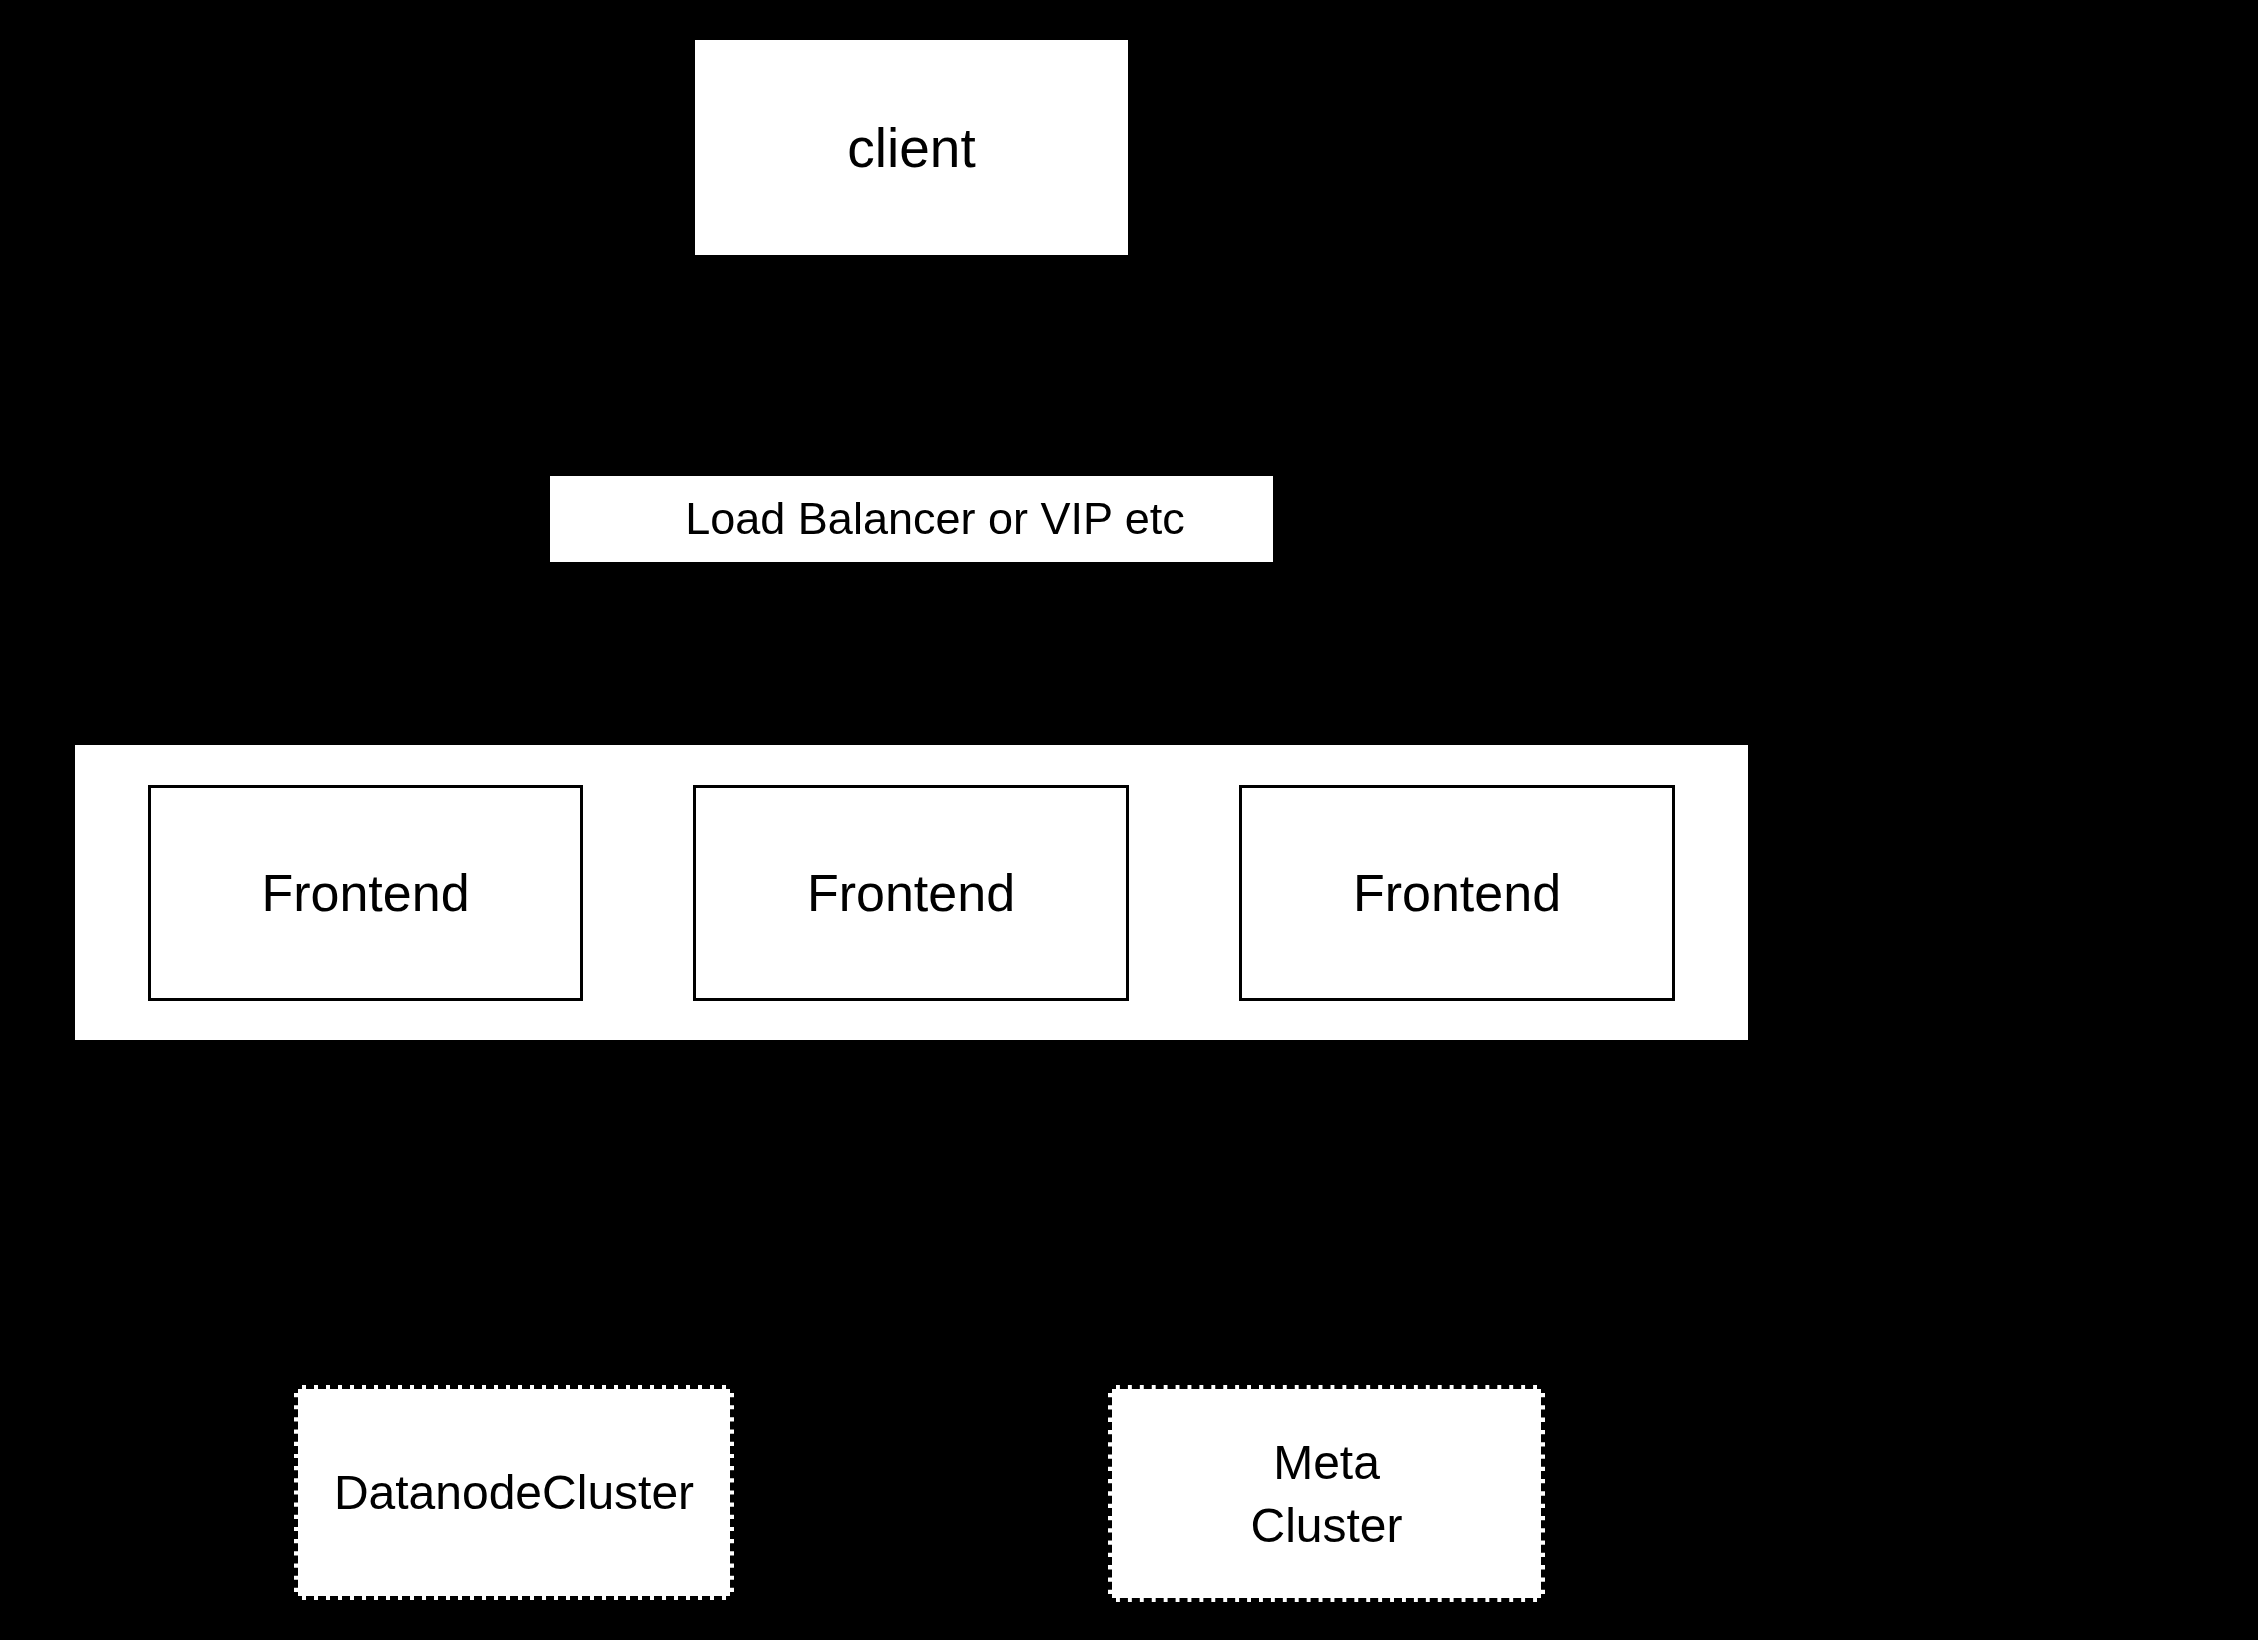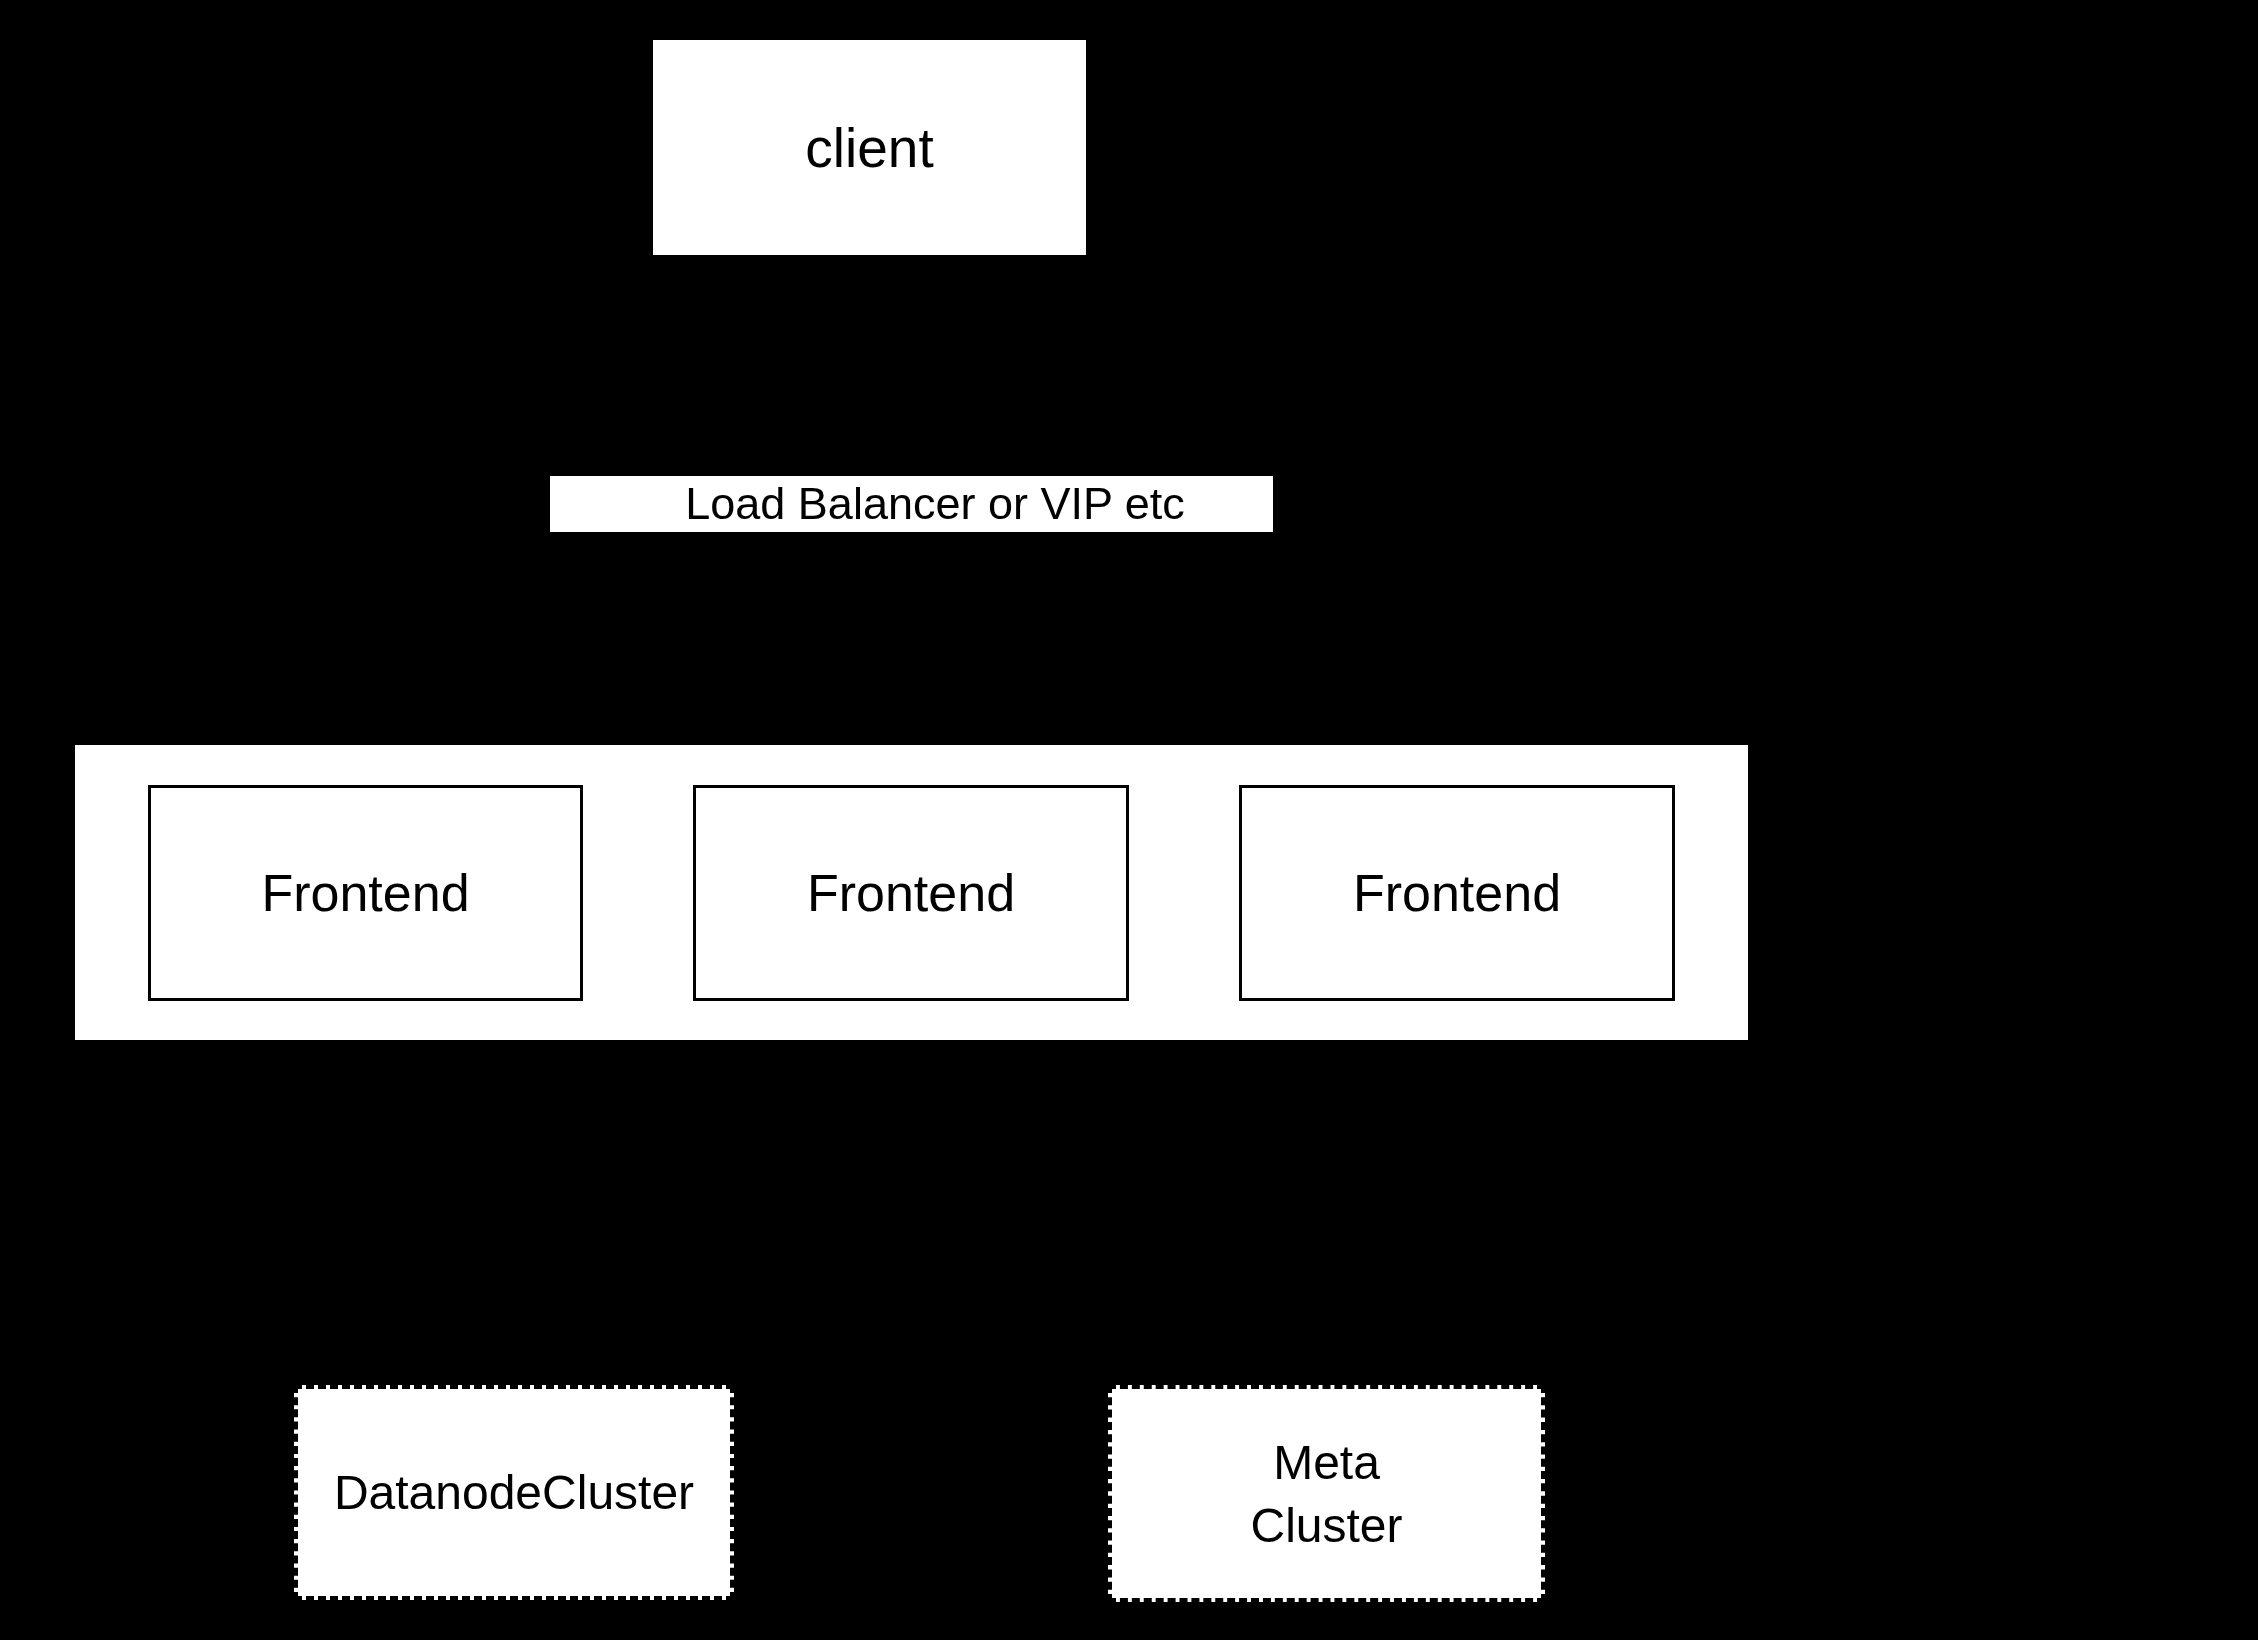--- a/index.html
+++ b/index.html
@@ -23,25 +23,25 @@
     display: flex;
     align-items: center;
     justify-content: center;
     text-align: center;
     box-sizing: border-box;
   }
   .plain { border: none; }
   .dashed { border: 4.5px dashed #000000; }
 
   #client-node {
-    left: 653px; top: 40px; width: 433px; height: 215px;
+    left: 695px; top: 40px; width: 433px; height: 215px;
     font-size: 55px;
   }
   #lb-node {
-    left: 550px; top: 476px; width: 723px; height: 56px;
+    left: 550px; top: 476px; width: 723px; height: 86px;
     font-size: 45px;
     padding-left: 47px;
   }
   #frontend-cluster {
     position: absolute;
     left: 75px; top: 745px; width: 1673px; height: 295px;
     background: #ffffff;
     box-sizing: border-box;
     display: flex;
     align-items: center;

